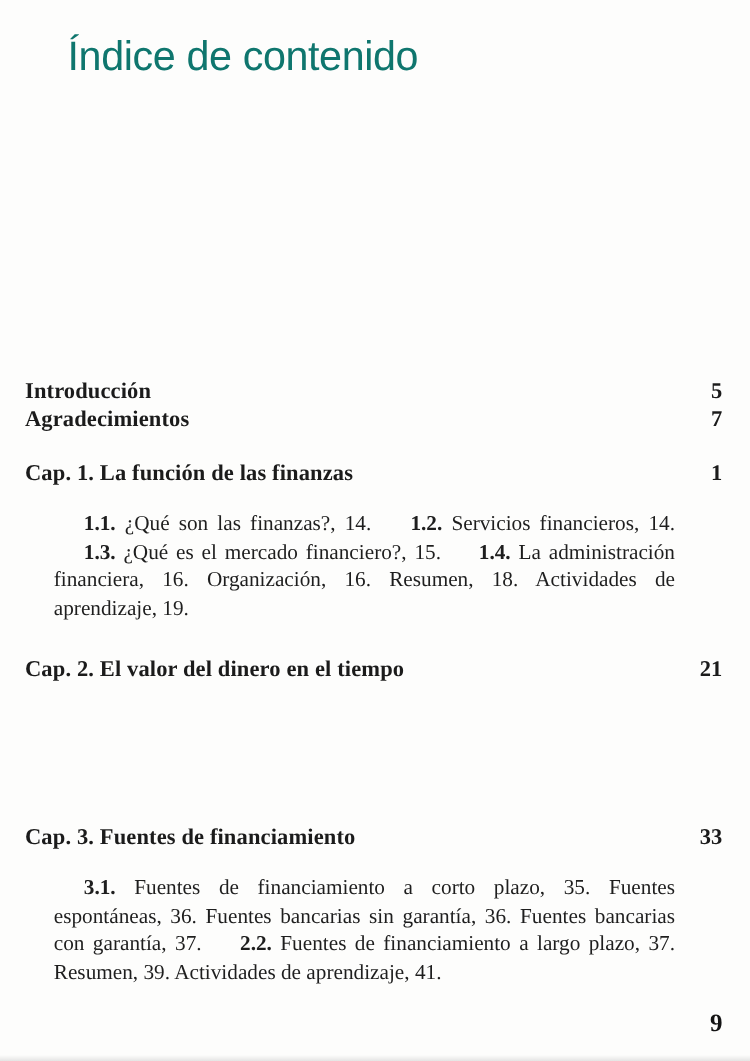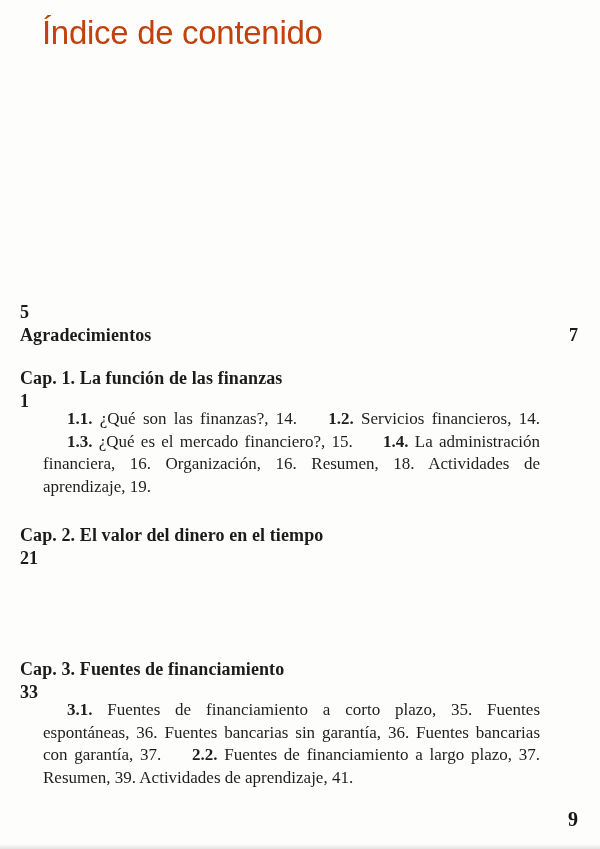--- a/index.html
+++ b/index.html
@@ -22,26 +22,26 @@
     left: 0;
     bottom: 0;
     width: 100%;
     height: 5px;
     background: linear-gradient(to bottom, rgba(0,0,0,0), rgba(0,0,0,0.10));
   }
   .title {
     position: absolute;
     left: 42px;
     top: 14px;
-    margin: 0;
+    margin: 12px;
     font-family: "Liberation Sans", sans-serif;
     font-weight: 400;
     font-size: 33px;
     letter-spacing: -0.3px;
-    color: #c2410c;
+    color: #0f766e;
     white-space: nowrap;
   }
   .front-matter {
     position: absolute;
     left: 20px;
     top: 301px;
     width: 558px;
   }
   .toc-row {
     display: flex;
@@ -57,21 +57,20 @@
     left: 20px;
     width: 558px;
     display: flex;
     justify-content: space-between;
     align-items: baseline;
     font-weight: 700;
     font-size: 18px;
     line-height: 23px;
     letter-spacing: 0.1px;
     white-space: nowrap;
-    flex-direction: column;
   }
   .summary {
     position: absolute;
     left: 43px;
     width: 497px;
     margin: 0;
     font-size: 17px;
     line-height: 22.5px;
     text-align: justify;
     color: #1e1e1e;
@@ -95,20 +94,21 @@
 </style>
 </head>
 <body>
 
 <div class="sheet">
 
   <h1 class="title">Índice de contenido</h1>
 
   <div class="front-matter">
     <div class="toc-row">
+      <span>Introducción</span>
       <span>5</span>
     </div>
     <div class="toc-row">
       <span>Agradecimientos</span>
       <span>7</span>
     </div>
   </div>
 
   <div class="chapter-heading pos-ch1-heading">
     <span>Cap. 1. La función de las finanzas</span>

